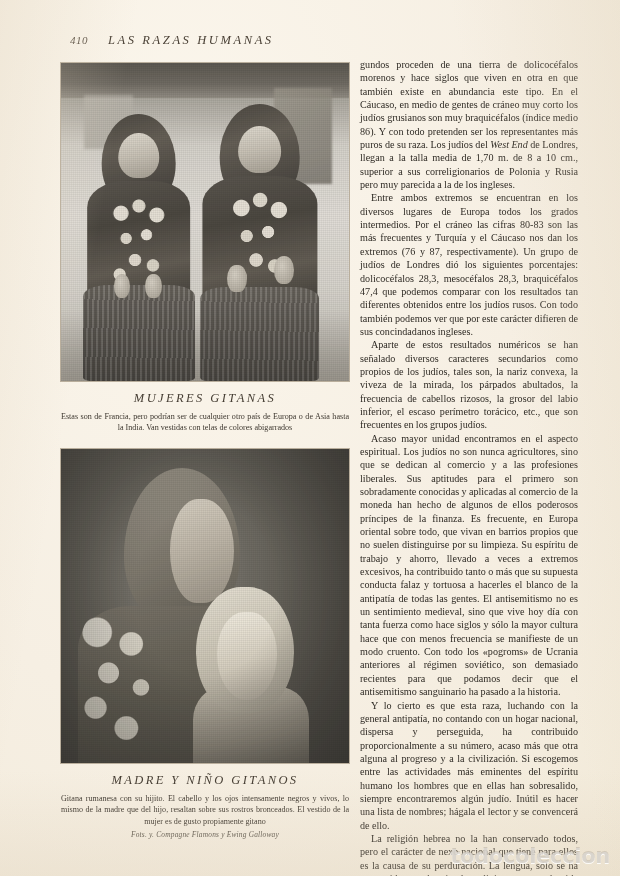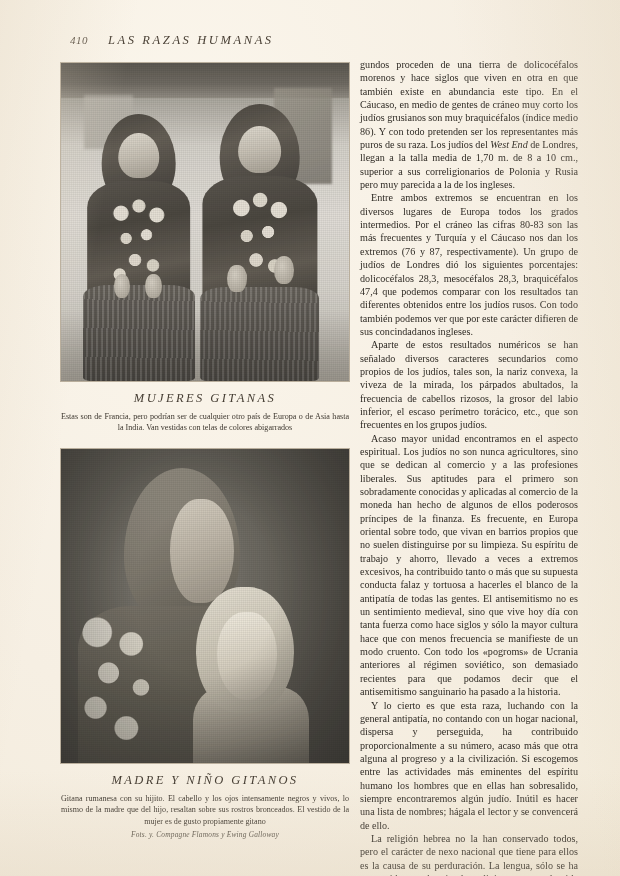--- a/index.html
+++ b/index.html
@@ -366,14 +366,15 @@
     <p class="first">gundos proceden de una tierra de dolicocéfalos morenos y hace siglos que viven en otra en que también existe en abundancia este tipo. En el Cáucaso, en medio de gentes de cráneo muy corto los judíos grusianos son muy braquicéfalos (índice medio 86). Y con todo pretenden ser los representantes más puros de su raza. Los judíos del <em>West End</em> de Londres, llegan a la talla media de 1,70 m. de 8 a 10 cm., superior a sus correligionarios de Polonia y Rusia pero muy parecida a la de los ingleses.</p>
     <p>Entre ambos extremos se encuentran en los diversos lugares de Europa todos los grados intermedios. Por el cráneo las cifras 80-83 son las más frecuentes y Turquía y el Cáucaso nos dan los extremos (76 y 87, respectivamente). Un grupo de judíos de Londres dió los siguientes porcentajes: dolicocéfalos 28,3, mesocéfalos 28,3, braquicéfalos 47,4 que podemos comparar con los resultados tan diferentes obtenidos entre los judíos rusos. Con todo también podemos ver que por este carácter difieren de sus concindadanos ingleses.</p>
     <p>Aparte de estos resultados numéricos se han señalado diversos caracteres secundarios como propios de los judíos, tales son, la nariz convexa, la viveza de la mirada, los párpados abultados, la frecuencia de cabellos rizosos, la grosor del labio inferior, el escaso perímetro torácico, etc., que son frecuentes en los grupos judíos.</p>
     <p>Acaso mayor unidad encontramos en el aspecto espiritual. Los judíos no son nunca agricultores, sino que se dedican al comercio y a las profesiones liberales. Sus aptitudes para el primero son sobradamente conocidas y aplicadas al comercio de la moneda han hecho de algunos de ellos poderosos príncipes de la finanza. Es frecuente, en Europa oriental sobre todo, que vivan en barrios propios que no suelen distinguirse por su limpieza. Su espíritu de trabajo y ahorro, llevado a veces a extremos excesivos, ha contribuido tanto o más que su supuesta conducta falaz y tortuosa a hacerles el blanco de la antipatía de todas las gentes. El antisemitismo no es un sentimiento medieval, sino que vive hoy día con tanta fuerza como hace siglos y sólo la mayor cultura hace que con menos frecuencia se manifieste de un modo cruento. Con todo los «pogroms» de Ucrania anteriores al régimen soviético, son demasiado recientes para que podamos decir que el antisemitismo sanguinario ha pasado a la historia.</p>
     <p>Y lo cierto es que esta raza, luchando con la general antipatía, no contando con un hogar nacional, dispersa y perseguida, ha contribuido proporcionalmente a su número, acaso más que otra alguna al progreso y a la civilización. Si escogemos entre las actividades más eminentes del espíritu humano los hombres que en ellas han sobresalido, siempre encontraremos algún judío. Inútil es hacer una lista de nombres; hágala el lector y se convencerá de ello.</p>
     <p>La religión hebrea no la han conservado todos, pero el carácter de nexo nacional que tiene para ellos es la causa de su perduración. La lengua, sólo se ha mantenido para los rituales religiosos, y para la vida corriente cada grupo ha adoptado el idioma del país respectivo. Es notable el caso de los judíos españoles de Salónica que han mantenido un castellano bien que lleno de pintorescos barbarismos.</p>
   </div>
 
   <div class="paper-grain"></div>
 
+  <div class="watermark">todocoleccion</div>
 
 </div>
 
 </body></html>

